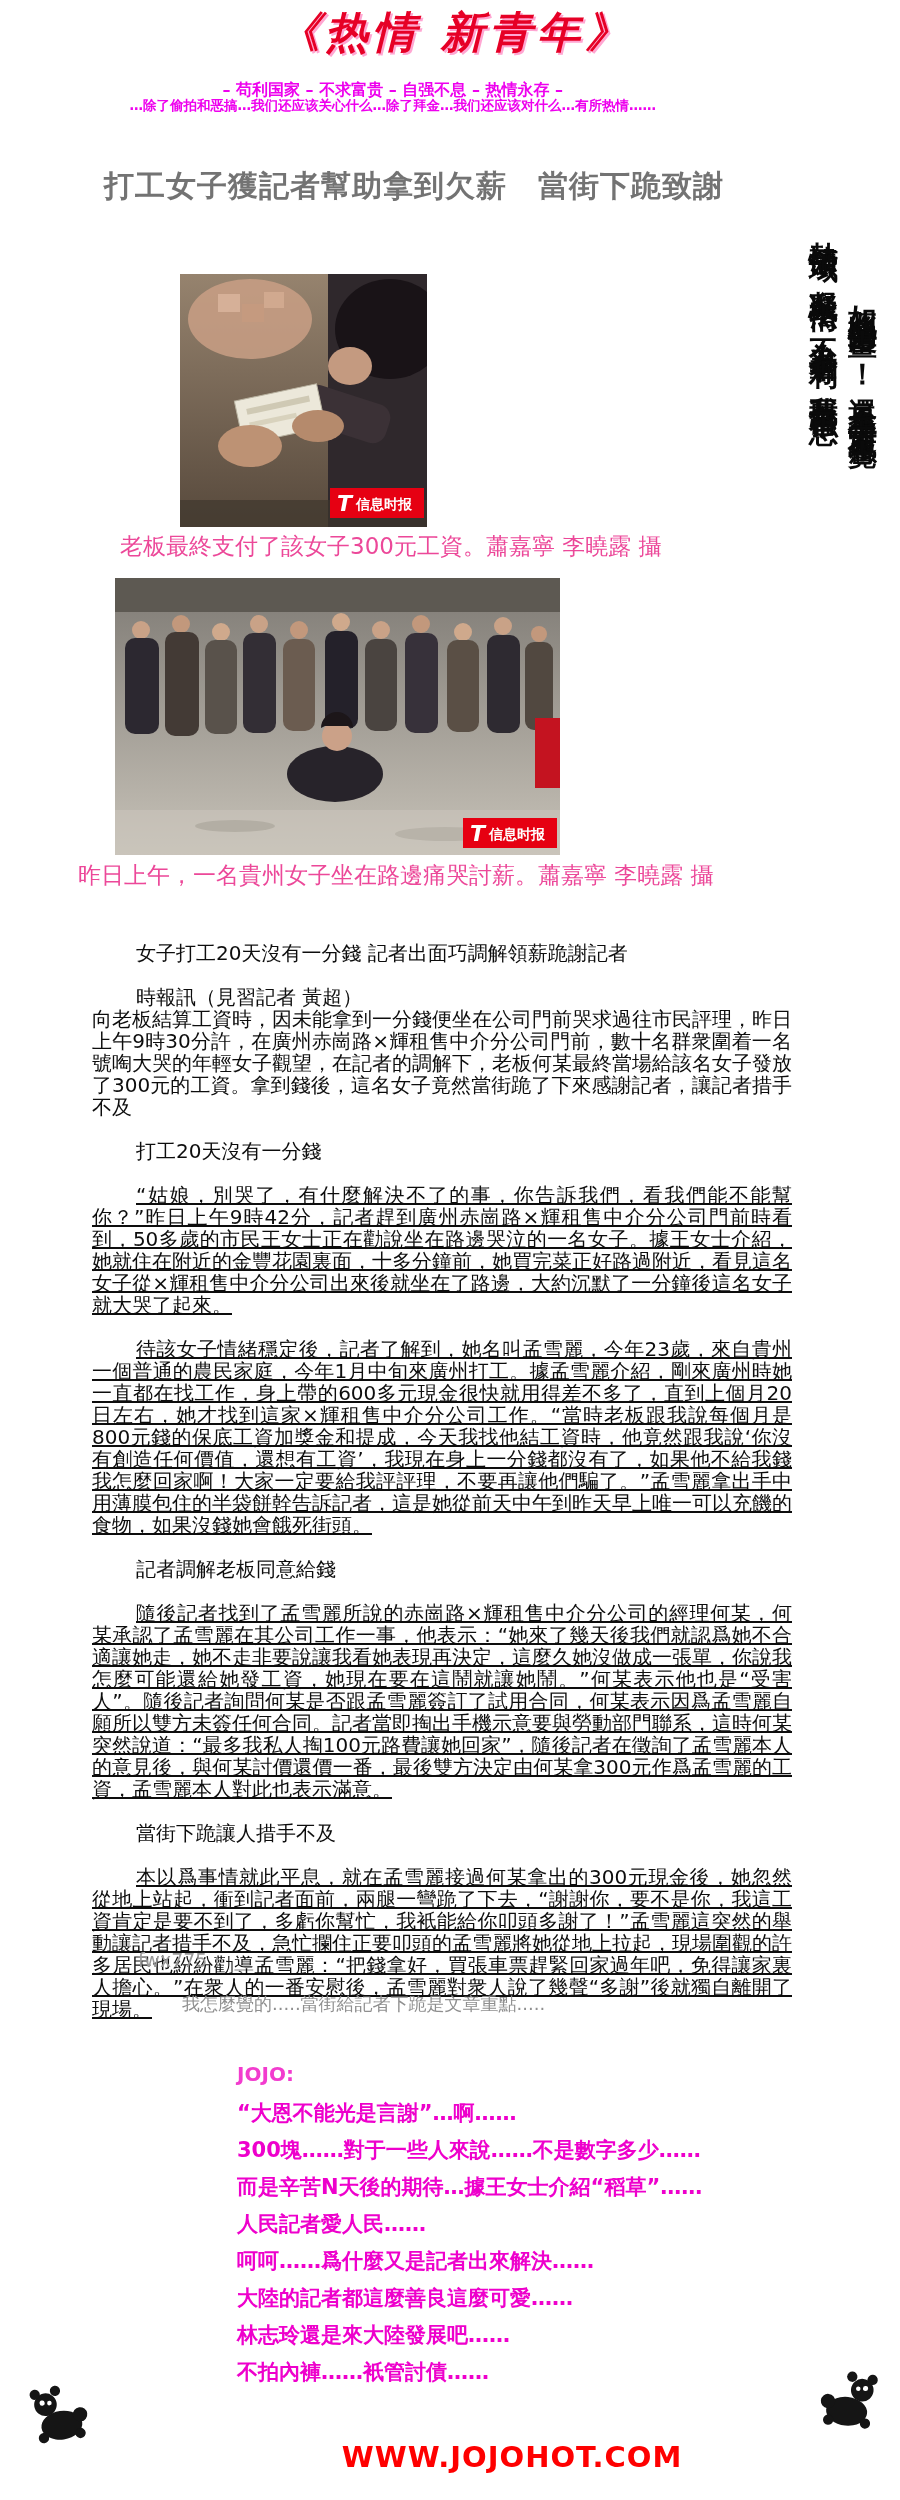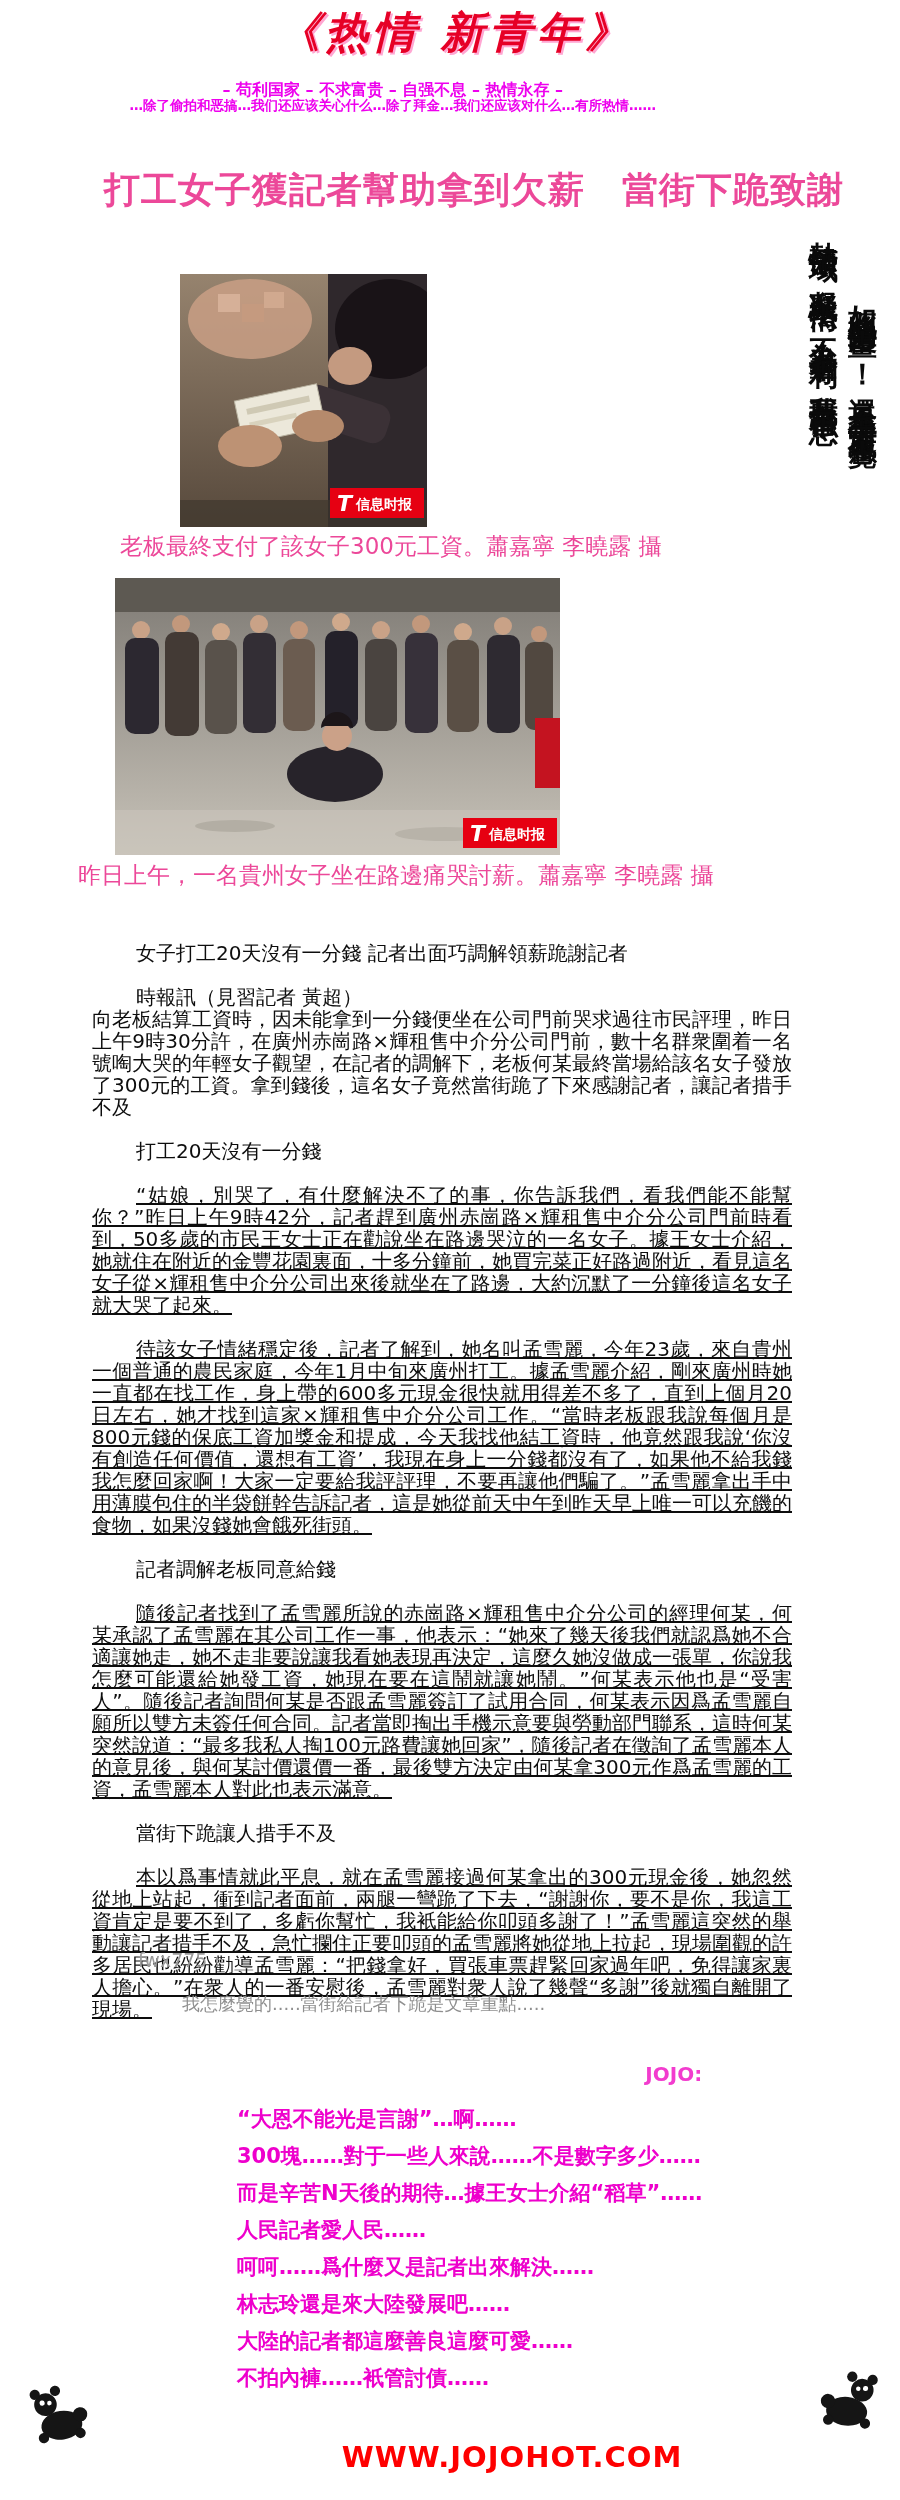--- a/index.html
+++ b/index.html
@@ -8,22 +8,22 @@
 
   
   .mast-title{position:absolute;left:0;top:4px;width:910px;text-align:center;
     font-family:"DejaVu Serif",serif;font-style:italic;font-weight:bold;font-size:43px;
     color:#e60026;letter-spacing:5px;text-shadow:2px 2px 0 #ffa6d2;}
   .slogans{position:absolute;top:81px;right:288px;text-align:right;color:#ee00ee;font-weight:bold;}
   .slogan1{font-size:16px;line-height:17px;text-align:center;}
   .slogan2{font-size:13.5px;line-height:15px;}
 
   
-  .article-title{position:absolute;left:104px;top:166px;margin:0;font-size:36px;font-weight:bold;
-    color:#ec4899;letter-spacing:1px;white-space:nowrap;}
+  .article-title{position:absolute;left:104px;top:166px;margin:0;font-size:30px;font-weight:bold;
+    color:#737373;letter-spacing:1px;white-space:nowrap;}
 
   
   .vcol{position:absolute;writing-mode:vertical-rl;text-orientation:upright;
     font-weight:bold;font-size:29px;letter-spacing:4px;color:#0a0a0a;}
   .vcol-outer{left:804px;top:218px;height:740px;}
   .vcol-inner{left:843px;top:282px;height:700px;}
 
   
   .photo{position:absolute;}
   .photo svg{display:block;}
@@ -40,21 +40,21 @@
   .sec-heading.first{margin-top:0;}
   .byline{margin:22px 0 0 2.2em;}
   p.lead{margin:0 0 0 0;}
   p.para{margin:0 0 22px 0;text-indent:2.2em;text-decoration:underline;}
   p.para.last{margin-bottom:0;}
 
   
   .comment-name{position:absolute;left:138px;top:1948px;font-size:19px;color:#9a9a9a;}
   .comment-text{position:absolute;left:182px;top:1992px;font-size:18px;color:#8f8f8f;}
   .jojo{position:absolute;left:237px;top:2062px;color:#ee00cc;font-weight:bold;}
-  .jojo-name{font-size:20px;margin-bottom:22px;color:#f23cce;text-align:right;}
+  .jojo-name{font-size:20px;margin-bottom:16px;color:#f23cce;}
   .jline{font-size:21px;line-height:22px;margin-bottom:15px;}
 
   
   .footer{position:absolute;left:80px;right:0;top:2440px;text-align:center;
     font-size:29px;font-weight:bold;color:#fe0000;letter-spacing:1px;}
 
   
   .doodle{position:absolute;width:72px;height:72px;}
   .doodle-left{left:24px;top:2376px;transform:rotate(-8deg);}
   .doodle-right{left:812px;top:2362px;transform:scaleX(-1) rotate(-6deg);}
@@ -182,22 +182,22 @@
   <div class="comment-name">fwx775：</div>
   <div class="comment-text">我怎麼覺的.....當街給記者下跪是文章重點.....</div>
 
   <div class="jojo">
     <div class="jojo-name">JOJO:</div>
     <div class="jline">“大恩不能光是言謝”…啊……</div>
     <div class="jline">300塊……對于一些人來說……不是數字多少……</div>
     <div class="jline">而是辛苦N天後的期待…據王女士介紹“稻草”……</div>
     <div class="jline">人民記者愛人民……</div>
     <div class="jline">呵呵……爲什麼又是記者出來解決……</div>
+    <div class="jline">大陸的記者都這麼善良這麼可愛……</div>
     <div class="jline">林志玲還是來大陸發展吧……</div>
-    <div class="jline">大陸的記者都這麼善良這麼可愛……</div>
     <div class="jline">不拍內褲……衹管討債……</div>
   </div>
 
   <svg class="doodle doodle-left" viewBox="0 0 70 70">
     <g fill="#151515">
       <ellipse cx="35" cy="48" rx="20" ry="14"></ellipse>
       <circle cx="22" cy="26" r="11"></circle>
       <circle cx="13" cy="15" r="5"></circle>
       <circle cx="33" cy="14" r="5"></circle>
       <circle cx="54" cy="40" r="7"></circle>

